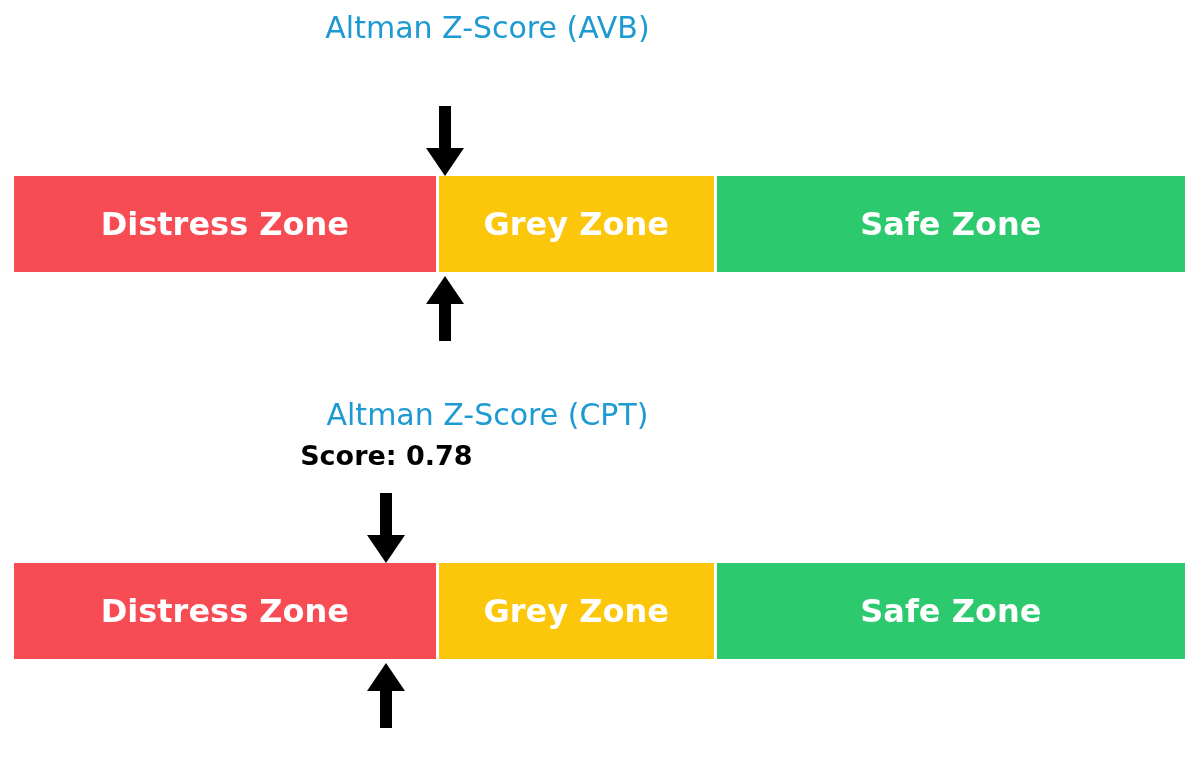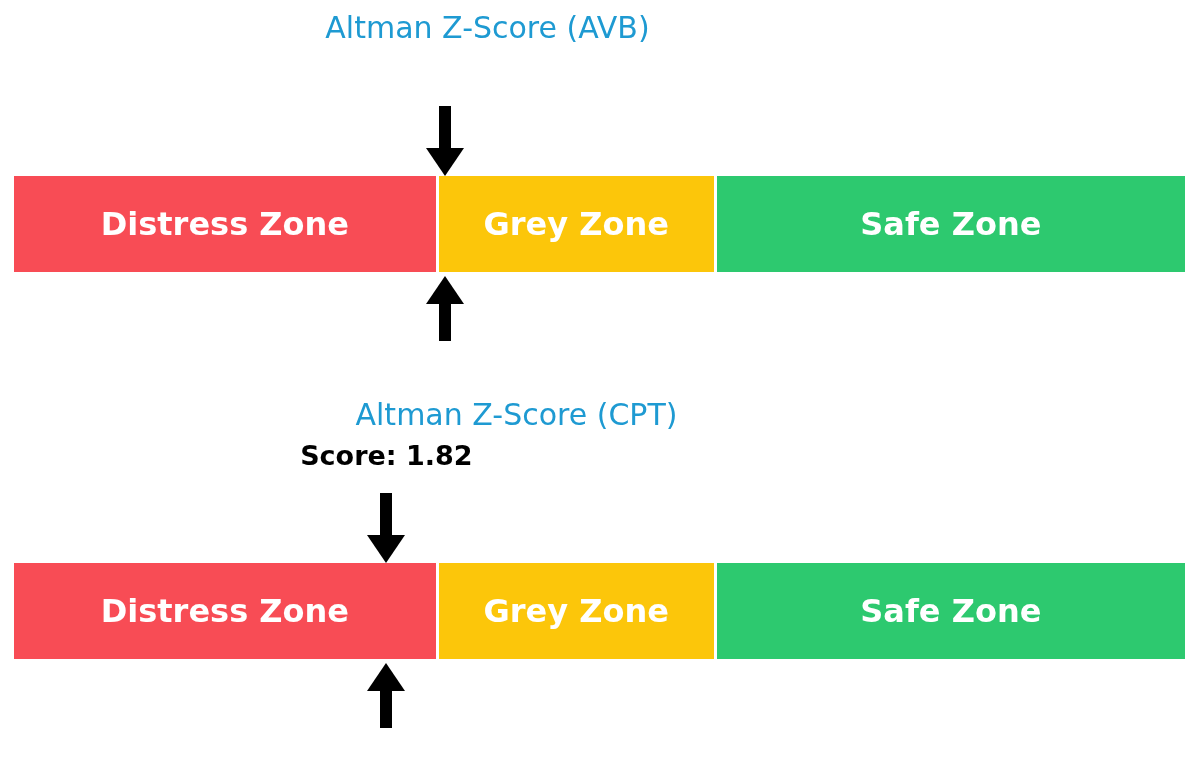--- a/index.html
+++ b/index.html
@@ -97,22 +97,22 @@
         <span class="zone-label">Safe Zone</span>
       </div>
     </div>
     <div class="arrow arrow-up at-score" style="left: 444.928px;">
       <div class="head"></div>
       <div class="stem"></div>
     </div>
   </section>
 
   <section class="gauge" style="top:387px;">
-    <div class="gauge-title" style="color: rgb(30, 154, 210); padding-left: 29px;">Altman Z-Score (CPT)</div>
-    <div class="score-label at-score" style="left: 386.378px;">Score: 1.82</div>
+    <div class="gauge-title" style="color: rgb(30, 154, 210);">Altman Z-Score (CPT)</div>
+    <div class="score-label at-score" style="left: 386.378px;">Score: 0.78</div>
     <div class="arrow arrow-down at-score" style="left: 386.378px;">
       <div class="stem"></div>
       <div class="head"></div>
     </div>
     <div class="zone-bar">
       <div class="zone" style="background: rgb(248, 76, 85); flex-grow: 1.81;">
         <span class="zone-label">Distress Zone</span>
       </div>
       <div class="zone" style="background: rgb(252, 198, 10); flex-grow: 1.18;">
         <span class="zone-label">Grey Zone</span>

